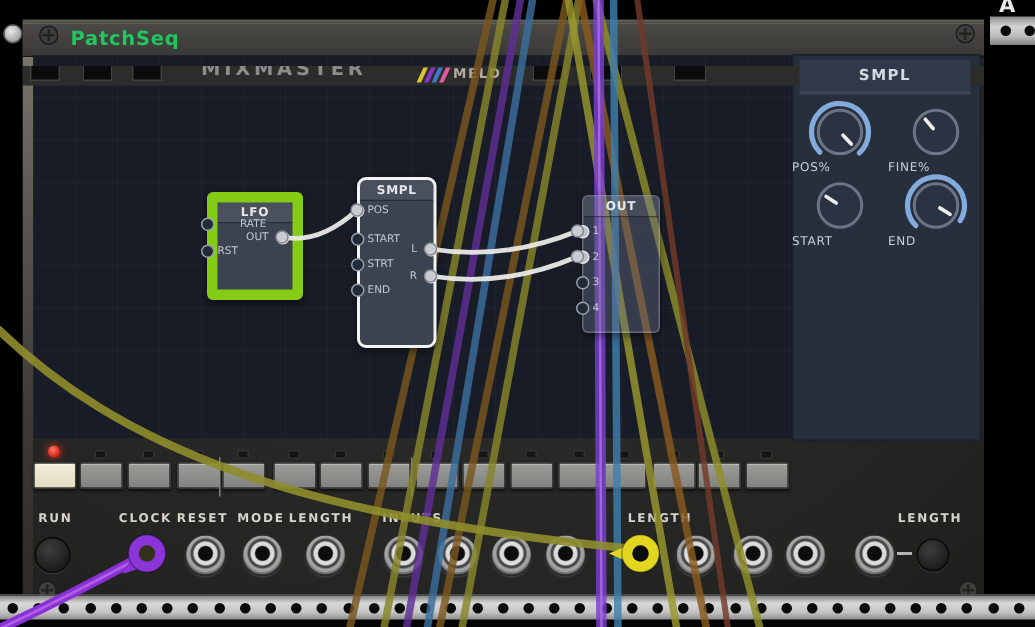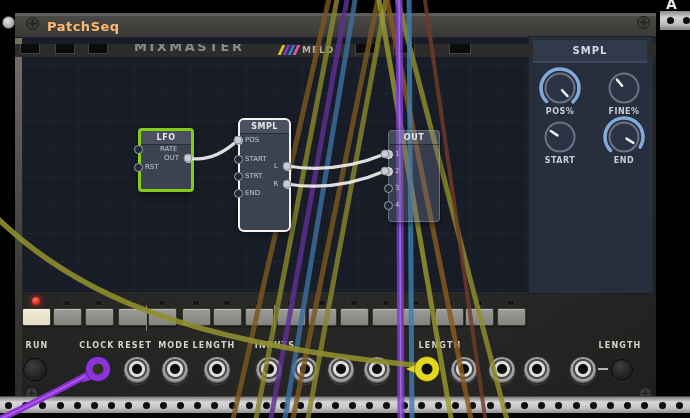--- a/index.html
+++ b/index.html
@@ -19,36 +19,36 @@
   #corner-label{left:10px;top:-4px;font-size:14px;font-weight:bold;color:#e8e8e8;}
   #leftcol-plug{left:2px;top:16px;width:11px;height:11px;border-radius:50%;
       background:radial-gradient(circle at 40% 35%,#e8e8e8,#b0b0b0 60%,#888);border:1px solid #555;}
   
   #module-bg{left:15px;top:15px;width:641px;height:382px;z-index:1;
       background:radial-gradient(ellipse at 45% 35%,#2e2e2d,#242423 75%,#1f1f1e);}
   #frame-left{left:15px;top:15px;width:7px;height:382px;z-index:2;
       background:linear-gradient(180deg,#7d7a71,#57554f 35%,#3a3934 70%,#2c2b29);}
   #titlebar{left:15px;top:15px;width:641px;height:21px;z-index:2;
       background:linear-gradient(#4a4945,#3a3937);border-bottom:1px solid #131313;border-top:1px solid #605f5a;}
-  #module-title{left:47px;top:19px;font-size:13px;font-weight:bold;color:#fdba74;letter-spacing:0.5px;z-index:3;}
+  #module-title{left:47px;top:19px;font-size:13px;font-weight:bold;color:#22c55e;letter-spacing:0.5px;z-index:3;}
   
   #canvas{left:22px;top:37px;width:506px;height:255px;z-index:2;background-color:#181c26;
       background-image:linear-gradient(rgba(130,150,190,0.055) 1px,transparent 1px),
                        linear-gradient(90deg,rgba(130,150,190,0.055) 1px,transparent 1px);
       background-size:28px 28px;}
   
   #panel{left:528px;top:36px;width:124px;height:256px;z-index:2;background:#272e3c;border:1px solid #1b202b;}
   #panel-header{left:533px;top:40px;width:114px;height:21px;z-index:3;background:#313a4a;
       border-bottom:2px solid #3e4656;color:#d5d9e1;font-size:10px;font-weight:bold;letter-spacing:1px;
       text-align:center;line-height:21px;}
-  .knob-label{position:absolute;width:64px;text-align:center;font-size:8px;font-weight:bold;
+  .knob-label{position:absolute;width:64px;text-align:left;font-size:8px;font-weight:normal;
       color:#c7ccd6;letter-spacing:0.5px;z-index:3;}
   
   #nodes-layer{left:0;top:0;width:690px;height:418px;z-index:40;pointer-events:none;}
-  .node{position:absolute;background:#3b4250;border:3px solid #84cc16;border-radius:4px;
+  .node{position:absolute;background:#3b4250;border:7px solid #84cc16;border-radius:4px;
       box-shadow:0 2px 6px rgba(0,0,0,0.5);}
   .node.selected{border:2px solid #f2f2f2;border-radius:6px;}
   .node.translucent{background:rgba(104,114,138,0.38);border:1px solid rgba(205,215,230,0.3);}
   .node-header{height:13px;background:rgba(255,255,255,0.08);border-bottom:1px solid rgba(0,0,0,0.45);
       border-radius:3px 3px 0 0;color:#e4e7ec;font-size:8px;font-weight:bold;text-align:center;
       line-height:13px;letter-spacing:0.5px;}
   .port{position:absolute;width:9px;height:9px;border-radius:50%;background:#242a35;
       border:1.5px solid #97a0ae;box-sizing:border-box;z-index:41;}
   .port.plugged{background:#bcc1ca;border-color:#e4e6ea;}
   .port-label{position:absolute;font-size:7px;color:#c3c9d3;z-index:41;}

